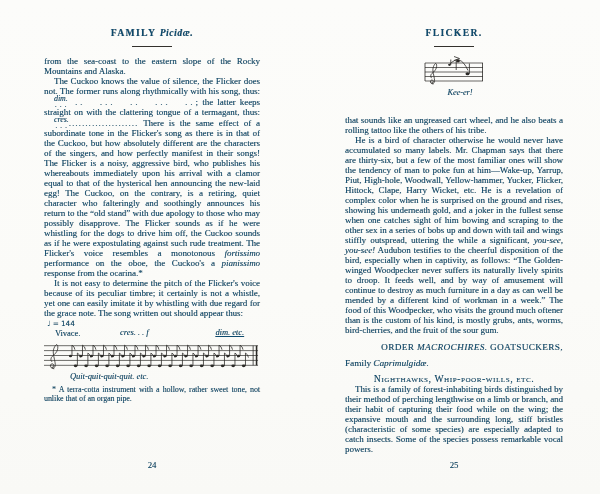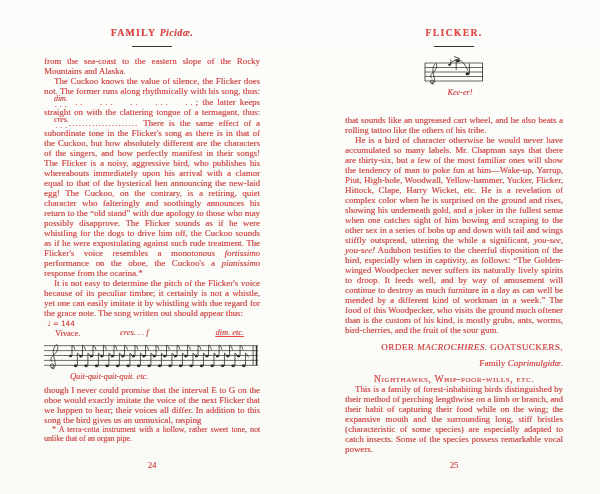--- a/index.html
+++ b/index.html
@@ -1,21 +1,21 @@
 <!DOCTYPE html>
 <html><head>
 <meta charset="utf-8">
 <style>
   html,body{margin:0;padding:0;}
   body{
     width:600px;height:494px;position:relative;overflow:hidden;
     background:linear-gradient(180deg,#fcfcfa 0%,#fbfbf8 60%,#f9f9f6 100%);
     font-family:"Liberation Serif","DejaVu Serif",serif;
   }
-  .page{position:absolute;top:28px;height:444px;width:216px;color:#ef4444;
+  .page{position:absolute;top:28px;height:444px;width:216px;color:#0c4a6e;
         text-shadow:0.3px 0 0 rgba(32,31,28,0.45);}
   #left-page{left:44px;}
   #right-page{left:345px;width:218px;}
 
   .running-head{text-align:center;font-weight:bold;font-size:9.5px;
                 line-height:11px;letter-spacing:1.4px;white-space:nowrap;}
   .running-head .i{letter-spacing:0.6px;}
   .head-rule{width:40px;height:1px;background:#33312d;margin:7px auto 0;}
 
   .body-text{margin-top:9px;font-size:8.9px;line-height:10px;text-align:justify;}
@@ -44,21 +44,21 @@
   .staff-svg .thick{stroke-width:1.6;}
   .song-lyric{font-size:8.4px;font-style:italic;margin:0 0 0 26px;line-height:10px;}
 
   
   .music-fragment{width:66px;margin:7px auto 18px;}
   .fragment-lyric{font-size:8.2px;font-style:italic;text-align:center;
                   padding-left:12px;line-height:9px;}
 
   .section-heading{text-align:right;font-size:9.2px;line-height:11.5px;
                    margin-top:7px;letter-spacing:0.4px;}
-  .family-heading{text-align:right;font-size:9.2px;line-height:11px;margin-top:4px;}
+  .family-heading{text-align:left;font-size:9.2px;line-height:11px;margin-top:4px;}
   .common-heading{text-align:center;font-variant:small-caps;font-size:9.6px;
                   line-height:11px;letter-spacing:0.6px;margin-top:4px;}
   .after-heading{margin-top:6px;}
 
   .footnote{font-size:7.8px;line-height:9.4px;margin-top:5px;
             text-align:justify;text-indent:8px;}
   .page-number{position:absolute;bottom:2px;left:0;width:100%;
                text-align:center;font-size:8.6px;}
 </style>
 </head>
@@ -199,21 +199,20 @@
             <line class="stem" x1="205.2" y1="26" x2="205.2" y2="13"></line>
             <path d="M 205.2 13 q 2.6 1.3 3 4.6"></path>
           </g>
 
         <line class="stem" x1="213" y1="5.5" x2="213" y2="25.5"></line>
         <line class="thick" x1="216.5" y1="5.5" x2="216.5" y2="25.5"></line>
       </svg>
       <div class="song-lyric">Quit-quit-quit-quit.  etc.</div>
     </div>
 
-    <p>though I never could promise that the interval E to G on the oboe would exactly imitate the voice of the next Flicker that we happen to hear; their voices all differ.  In addition to this song the bird gives us an unmusical, rasping</p>
     <p class="footnote">* A terra-cotta instrument with a hollow, rather sweet tone, not unlike that of an organ pipe.</p>
   </div>
 
   <div class="page-number">24</div>
 </div>
 
 <div class="page" id="right-page">
   <div class="running-head">FLICKER.</div>
   <div class="head-rule"></div>
 

